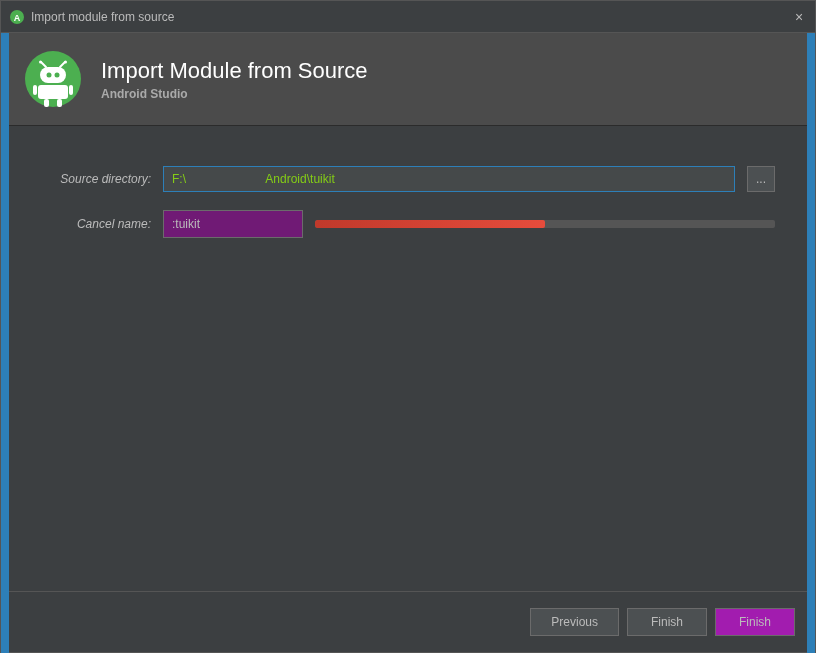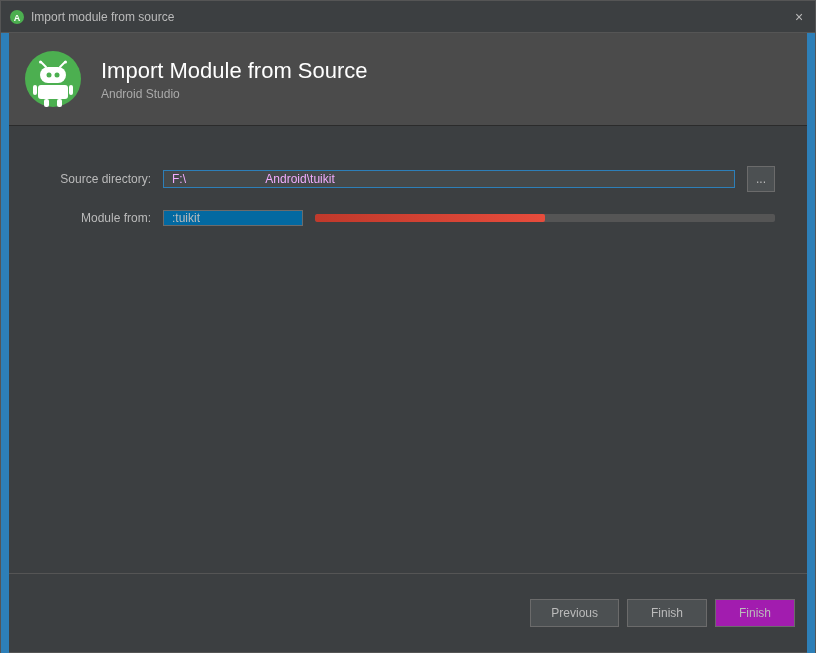--- a/index.html
+++ b/index.html
@@ -97,20 +97,21 @@
       color: #ffffff;
       font-size: 22px;
       font-weight: 300;
       line-height: 1.3;
     }
 
     .header-subtitle {
       color: #aaaaaa;
       font-size: 12px;
       margin-top: 2px;
+      font-weight: bold;
     }
 
     
     .dialog-content {
       flex: 1;
       padding: 40px 40px 20px 40px;
       background: #3c3f41;
       display: flex;
       flex-direction: column;
       gap: 18px;
@@ -121,52 +122,53 @@
       align-items: center;
       gap: 12px;
     }
 
     .form-label {
       color: #bbbbbb;
       font-size: 12px;
       width: 110px;
       text-align: right;
       flex-shrink: 0;
+      font-style: italic;
     }
 
     .source-dir-input {
       flex: 1;
       background: #45494a;
       border: 1px solid #2d7fb8;
-      color: #f0abfc;
+      color: #84cc16;
       font-size: 12px;
       padding: 4px 8px;
       outline: none;
-      height: 18px;
+      height: 26px;
     }
 
     .browse-btn {
       background: #4c5052;
       border: 1px solid #6b6b6b;
       color: #bbbbbb;
       font-size: 12px;
       padding: 3px 8px;
       cursor: pointer;
       height: 26px;
       flex-shrink: 0;
     }
 
     .module-name-input {
-      background: #0369a1;
+      background: #701a75;
       border: 1px solid #6b6b6b;
       color: #bbbbbb;
       font-size: 12px;
       padding: 4px 8px;
       outline: none;
-      height: 16px;
+      height: 28px;
       width: 140px;
     }
 
     .progress-bar-container {
       flex: 1;
       background: #555;
       height: 8px;
       border-radius: 2px;
       overflow: hidden;
       position: relative;
@@ -176,21 +178,21 @@
       height: 100%;
       background: linear-gradient(to right, #c0392b, #e74c3c);
       width: 50%;
       border-radius: 2px;
     }
 
     
     .dialog-footer {
       background: #3c3f41;
       border-top: 1px solid #555;
-      padding: 25px 20px;
+      padding: 16px 20px;
       display: flex;
       justify-content: flex-end;
       align-items: center;
       gap: 8px;
       flex-shrink: 0;
     }
 
     .footer-btn {
       background: #4c5052;
       border: 1px solid #6b6b6b;
@@ -286,21 +288,21 @@
 
   <div class="dialog-content">
 
     <div class="form-row">
       <label class="form-label">Source directory:</label>
       <input class="source-dir-input" type="text" value="F:\                        Android\tuikit" style="">
       <button class="browse-btn">...</button>
     </div>
 
     <div class="form-row">
-      <label class="form-label">Module from:</label>
+      <label class="form-label">Cancel name:</label>
       <input class="module-name-input" type="text" value=":tuikit" style="">
 
       <div class="progress-bar-container">
         <div class="progress-bar-fill"></div>
       </div>
     </div>
   </div>
 
   <div class="dialog-footer">
     <button class="footer-btn">Previous</button>

